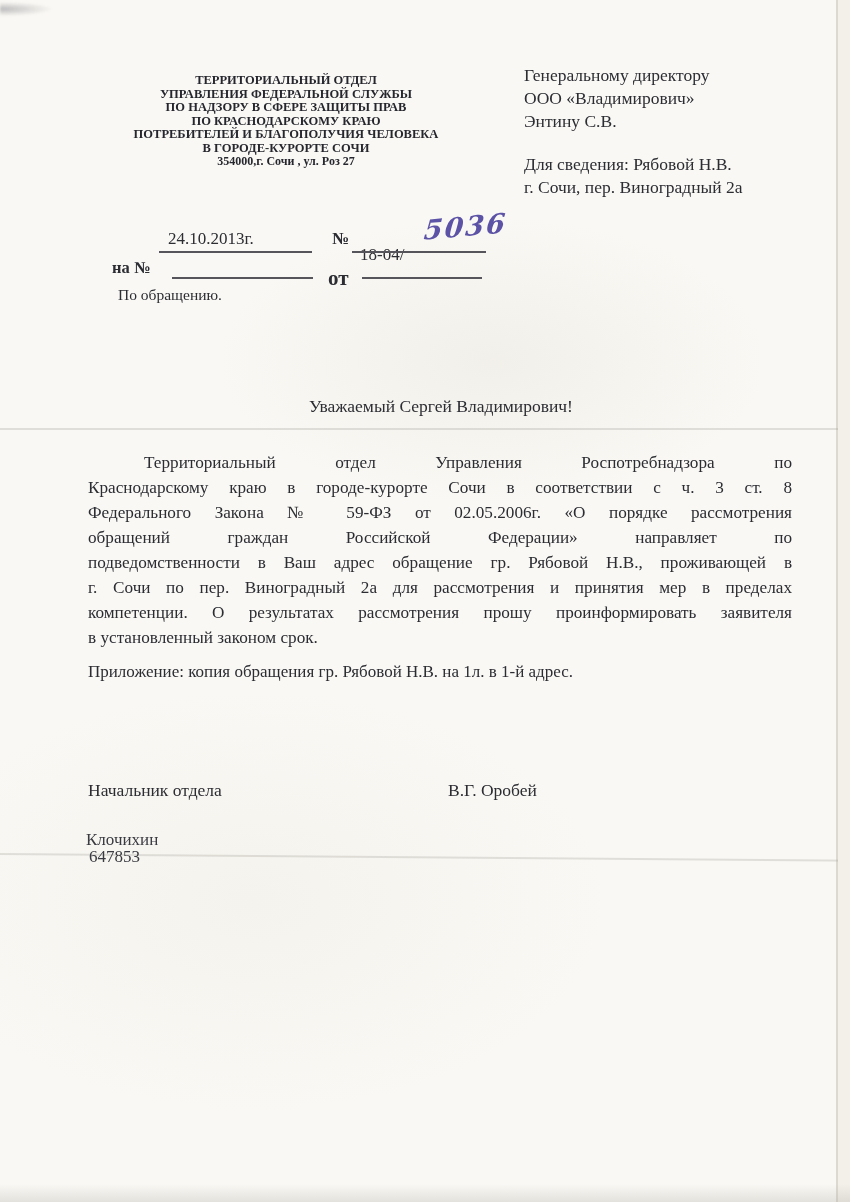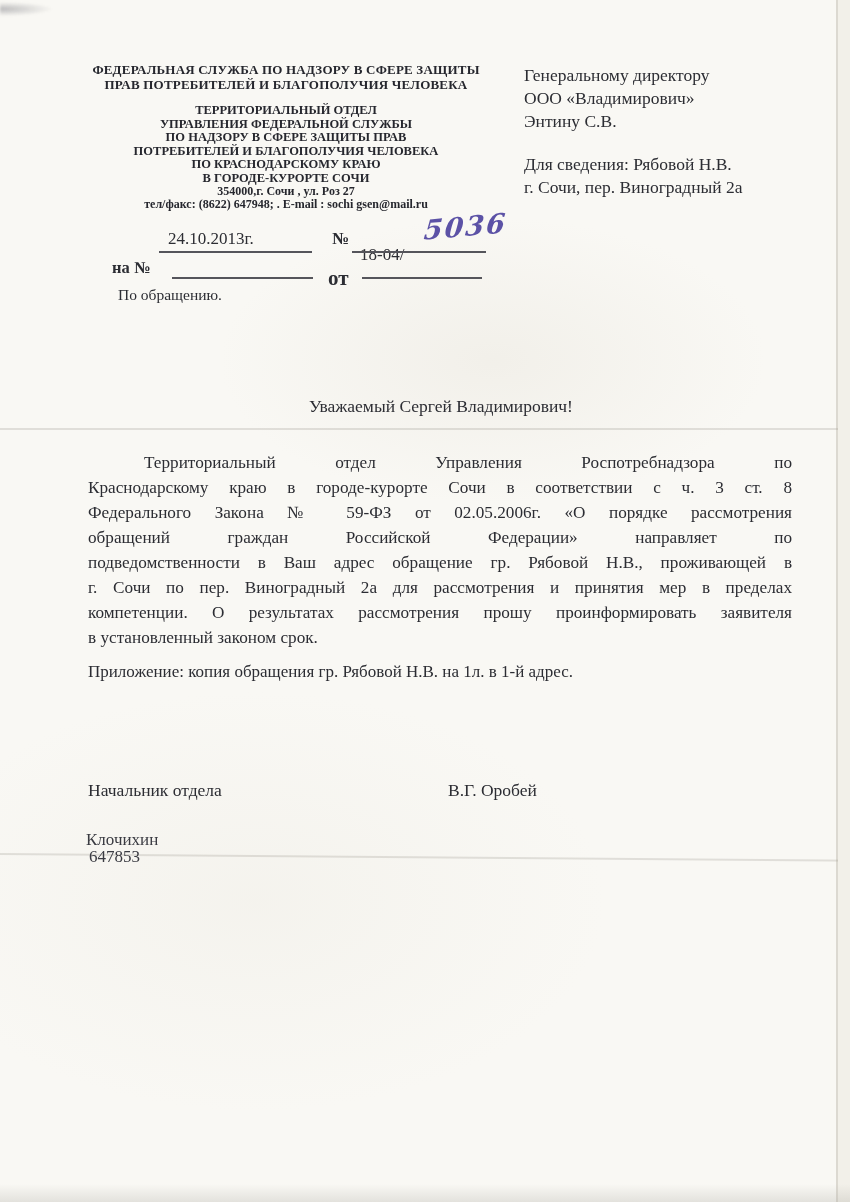--- a/index.html
+++ b/index.html
@@ -79,35 +79,30 @@
 <div class="page">
 
   <div class="smudge-tl"></div>
   <div class="crease crease-1"></div>
   <div class="crease crease-2"></div>
   <div class="edge-right-strip"></div>
   <div class="edge-right-line"></div>
   <div class="edge-bottom"></div>
 
   <div class="letterhead">
-    <div class="lh-agency">
-      <div>ФЕДЕРАЛЬНАЯ СЛУЖБА ПО НАДЗОРУ В СФЕРЕ ЗАЩИТЫ</div>
-      <div>ПРАВ ПОТРЕБИТЕЛЕЙ И БЛАГОПОЛУЧИЯ ЧЕЛОВЕКА</div>
-    </div>
     <div class="lh-dept">
       <div>ТЕРРИТОРИАЛЬНЫЙ ОТДЕЛ</div>
       <div>УПРАВЛЕНИЯ ФЕДЕРАЛЬНОЙ  СЛУЖБЫ</div>
       <div>ПО  НАДЗОРУ  В  СФЕРЕ  ЗАЩИТЫ  ПРАВ</div>
+      <div>ПО КРАСНОДАРСКОМУ КРАЮ</div>
       <div>ПОТРЕБИТЕЛЕЙ И БЛАГОПОЛУЧИЯ ЧЕЛОВЕКА</div>
-      <div>ПО КРАСНОДАРСКОМУ КРАЮ</div>
       <div>В ГОРОДЕ-КУРОРТЕ СОЧИ</div>
     </div>
     <div class="lh-addr">
       <div>354000,г. Сочи , ул. Роз 27</div>
-      <div>тел/факс: (8622) 647948; . E-mail : sochi  gsen@mail.ru</div>
     </div>
   </div>
 
   <div class="recipient">
     <div>Генеральному директору</div>
     <div>ООО «Владимирович»</div>
     <div>Энтину С.В.</div>
     <div class="gap"></div>
     <div>Для сведения: Рябовой Н.В.</div>
     <div>г. Сочи, пер. Виноградный 2а</div>

